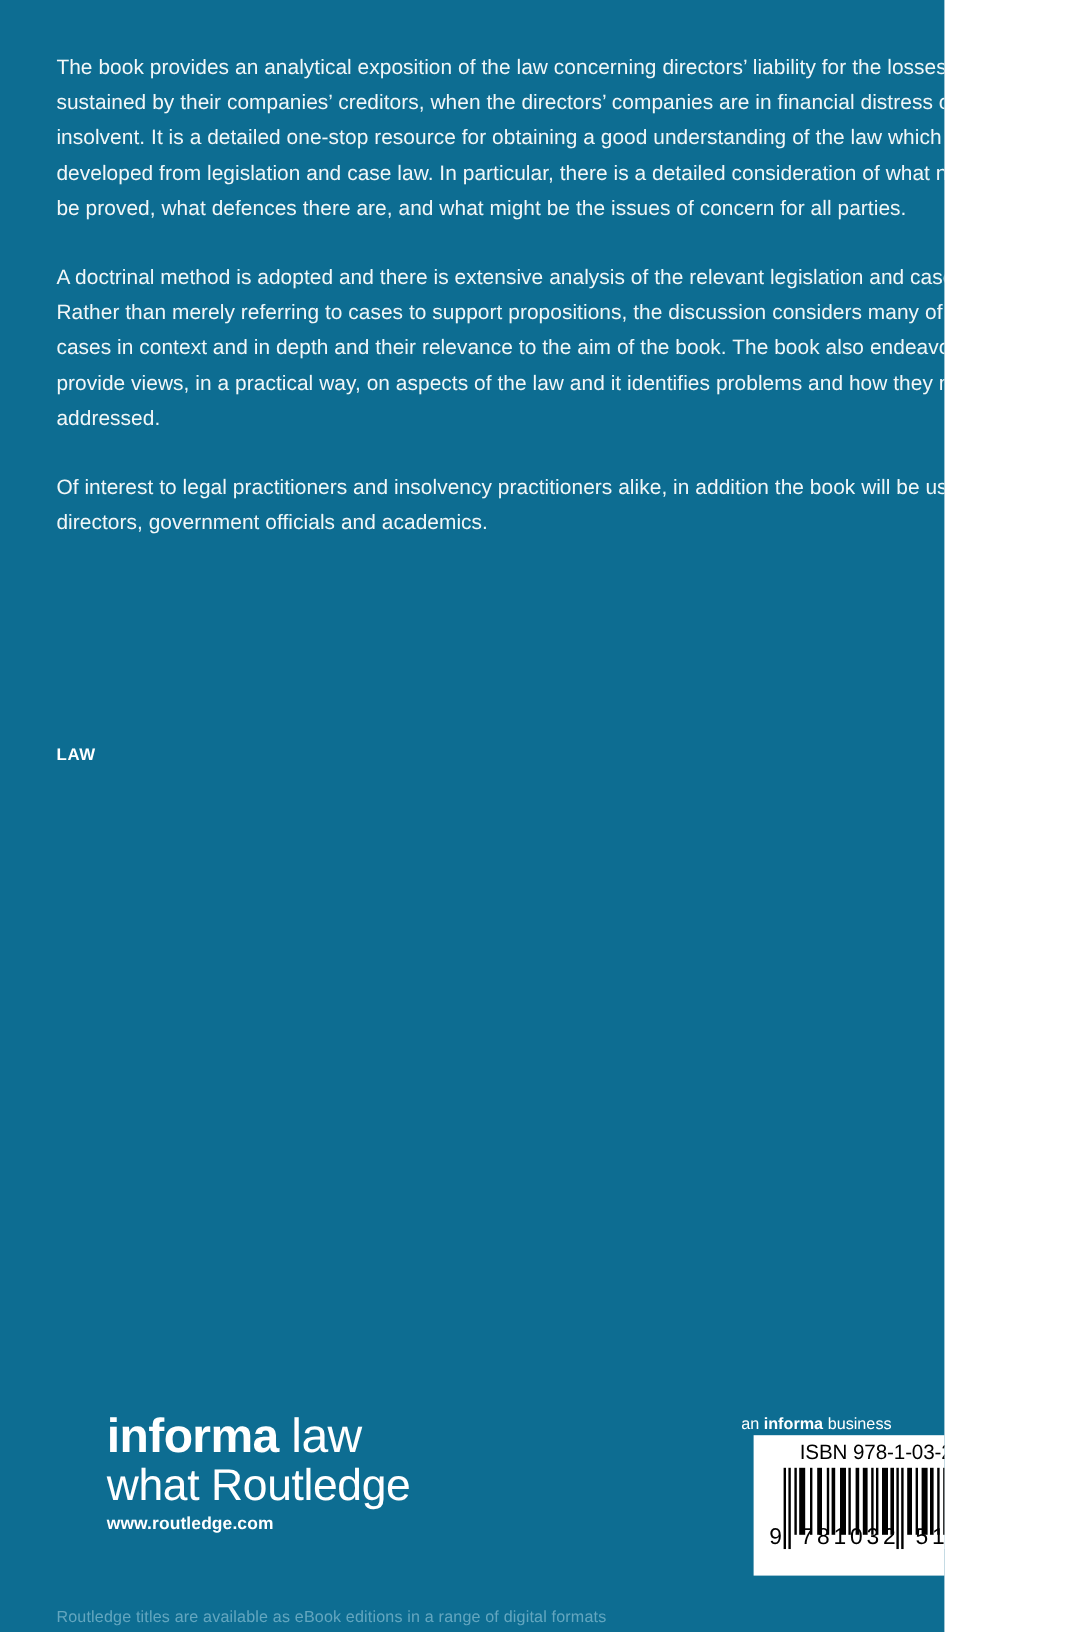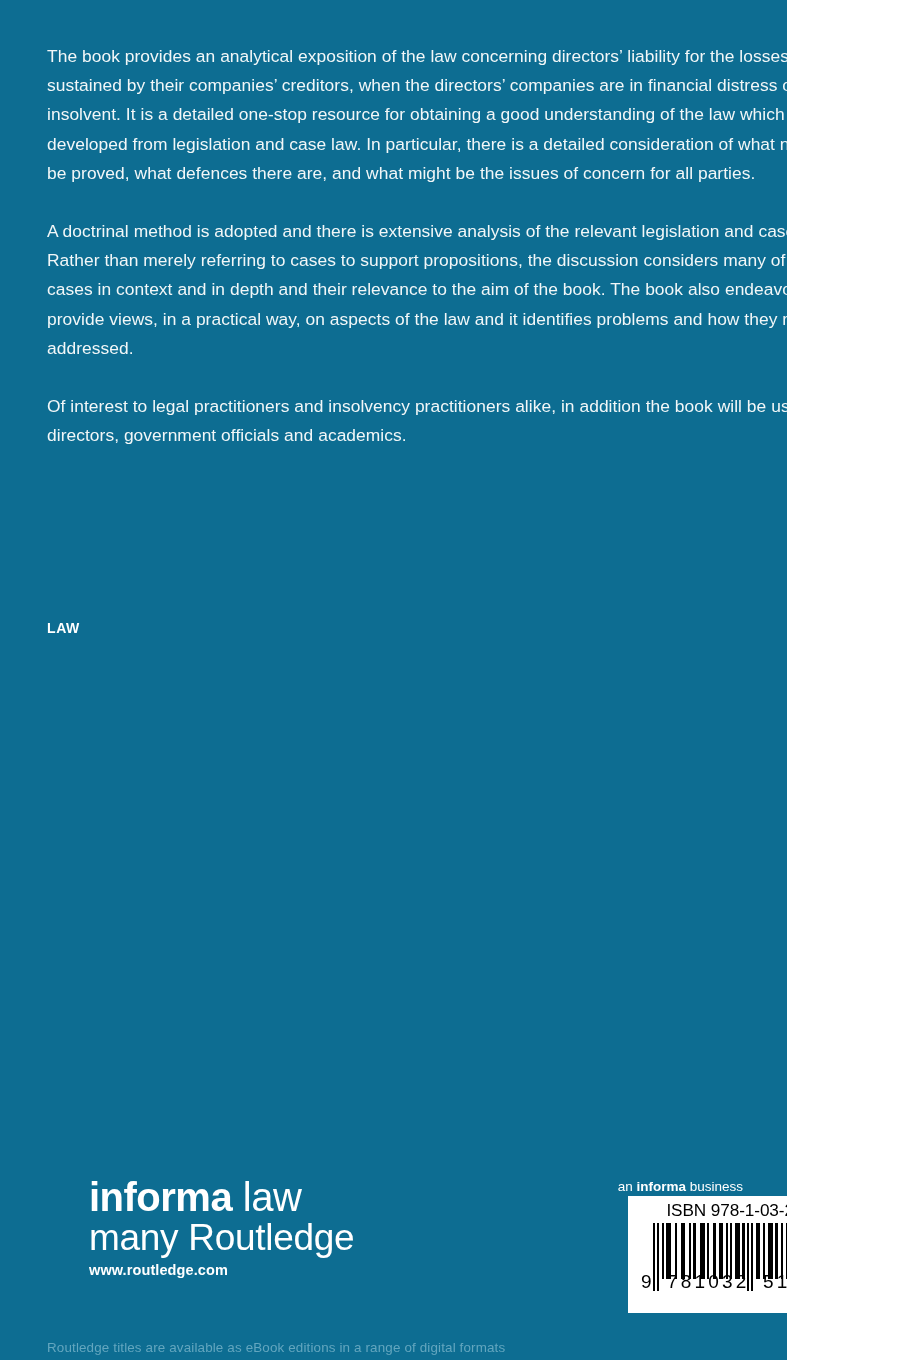--- a/index.html
+++ b/index.html
@@ -155,21 +155,21 @@
   <div class="blurb">
     <p>The book provides an analytical exposition of the law concerning directors’ liability for the losses sustained by their companies’ creditors, when the directors’ companies are in financial distress or become insolvent. It is a detailed one-stop resource for obtaining a good understanding of the law which has developed from legislation and case law. In particular, there is a detailed consideration of what needs to be proved, what defences there are, and what might be the issues of concern for all parties.</p>
     <p>A doctrinal method is adopted and there is extensive analysis of the relevant legislation and case law. Rather than merely referring to cases to support propositions, the discussion considers many of the cases in context and in depth and their relevance to the aim of the book. The book also endeavours to provide views, in a practical way, on aspects of the law and it identifies problems and how they may be addressed.</p>
     <p>Of interest to legal practitioners and insolvency practitioners alike, in addition the book will be useful to directors, government officials and academics.</p>
   </div>
 
   <div class="subject">LAW</div>
 
   <div class="logo">
     <div class="logo-line1"><span class="logo-informa">informa</span><span class="logo-law"> law</span></div>
-    <div class="logo-line2">many Routledge</div>
+    <div class="logo-line2">what Routledge</div>
     <div class="logo-url">www.routledge.com</div>
   </div>
 
   <div class="ebook-note">Routledge titles are available as eBook editions in a range of digital formats</div>
 
   <div class="informa-business"><span>an </span><span class="ib-bold">informa</span><span> business</span></div>
 
   <div class="barcode-box">
     <div class="isbn-text">ISBN 978-1-03-251511-3</div>
     <div class="barcode-graphic">

